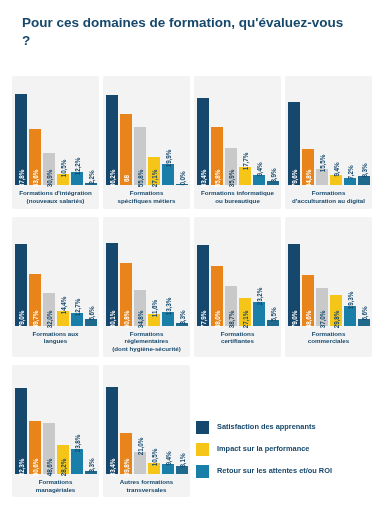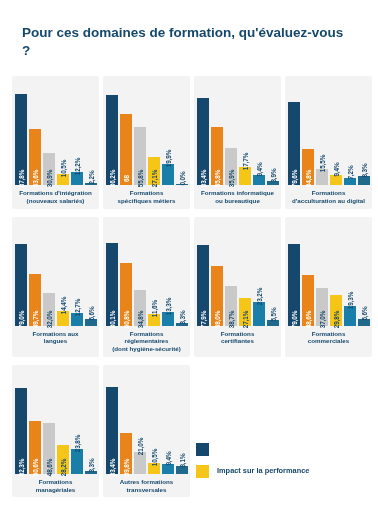--- a/index.html
+++ b/index.html
@@ -6,21 +6,21 @@
   body{
     width:378px;height:511px;
     background:#ffffff;
     font-family:"Liberation Sans", sans-serif;
     color:#13476b;
     overflow:hidden;
     position:relative;
   }
   .title{
     position:absolute;
-    left:22px; top:24px;
+    left:22px; top:14px;
     width:330px;
     font-size:13.5px;
     font-weight:bold;
     line-height:1.35;
     color:#15486c;
   }
   .grid{
     position:absolute;
     left:12px; top:76px;
     width:356px;
@@ -430,18 +430,23 @@
           <div>Autres formations</div>
           <div>transversales</div>
         </div>
       </div>
     </div>
   </div>
 
 <div class="legend">
     <div class="legend-item">
       <span class="swatch" style="background: rgb(21, 72, 108);"></span>
+      <span class="legend-label">Satisfaction des apprenants</span>
     </div>
     <div class="legend-item">
       <span class="swatch" style="background: rgb(245, 197, 24);"></span>
       <span class="legend-label">Impact sur la performance</span>
     </div>
+    <div class="legend-item">
+      <span class="swatch" style="background: rgb(26, 127, 168);"></span>
+      <span class="legend-label">Retour sur les attentes et/ou ROI</span>
+    </div>
   </div>
 
 </body></html>

